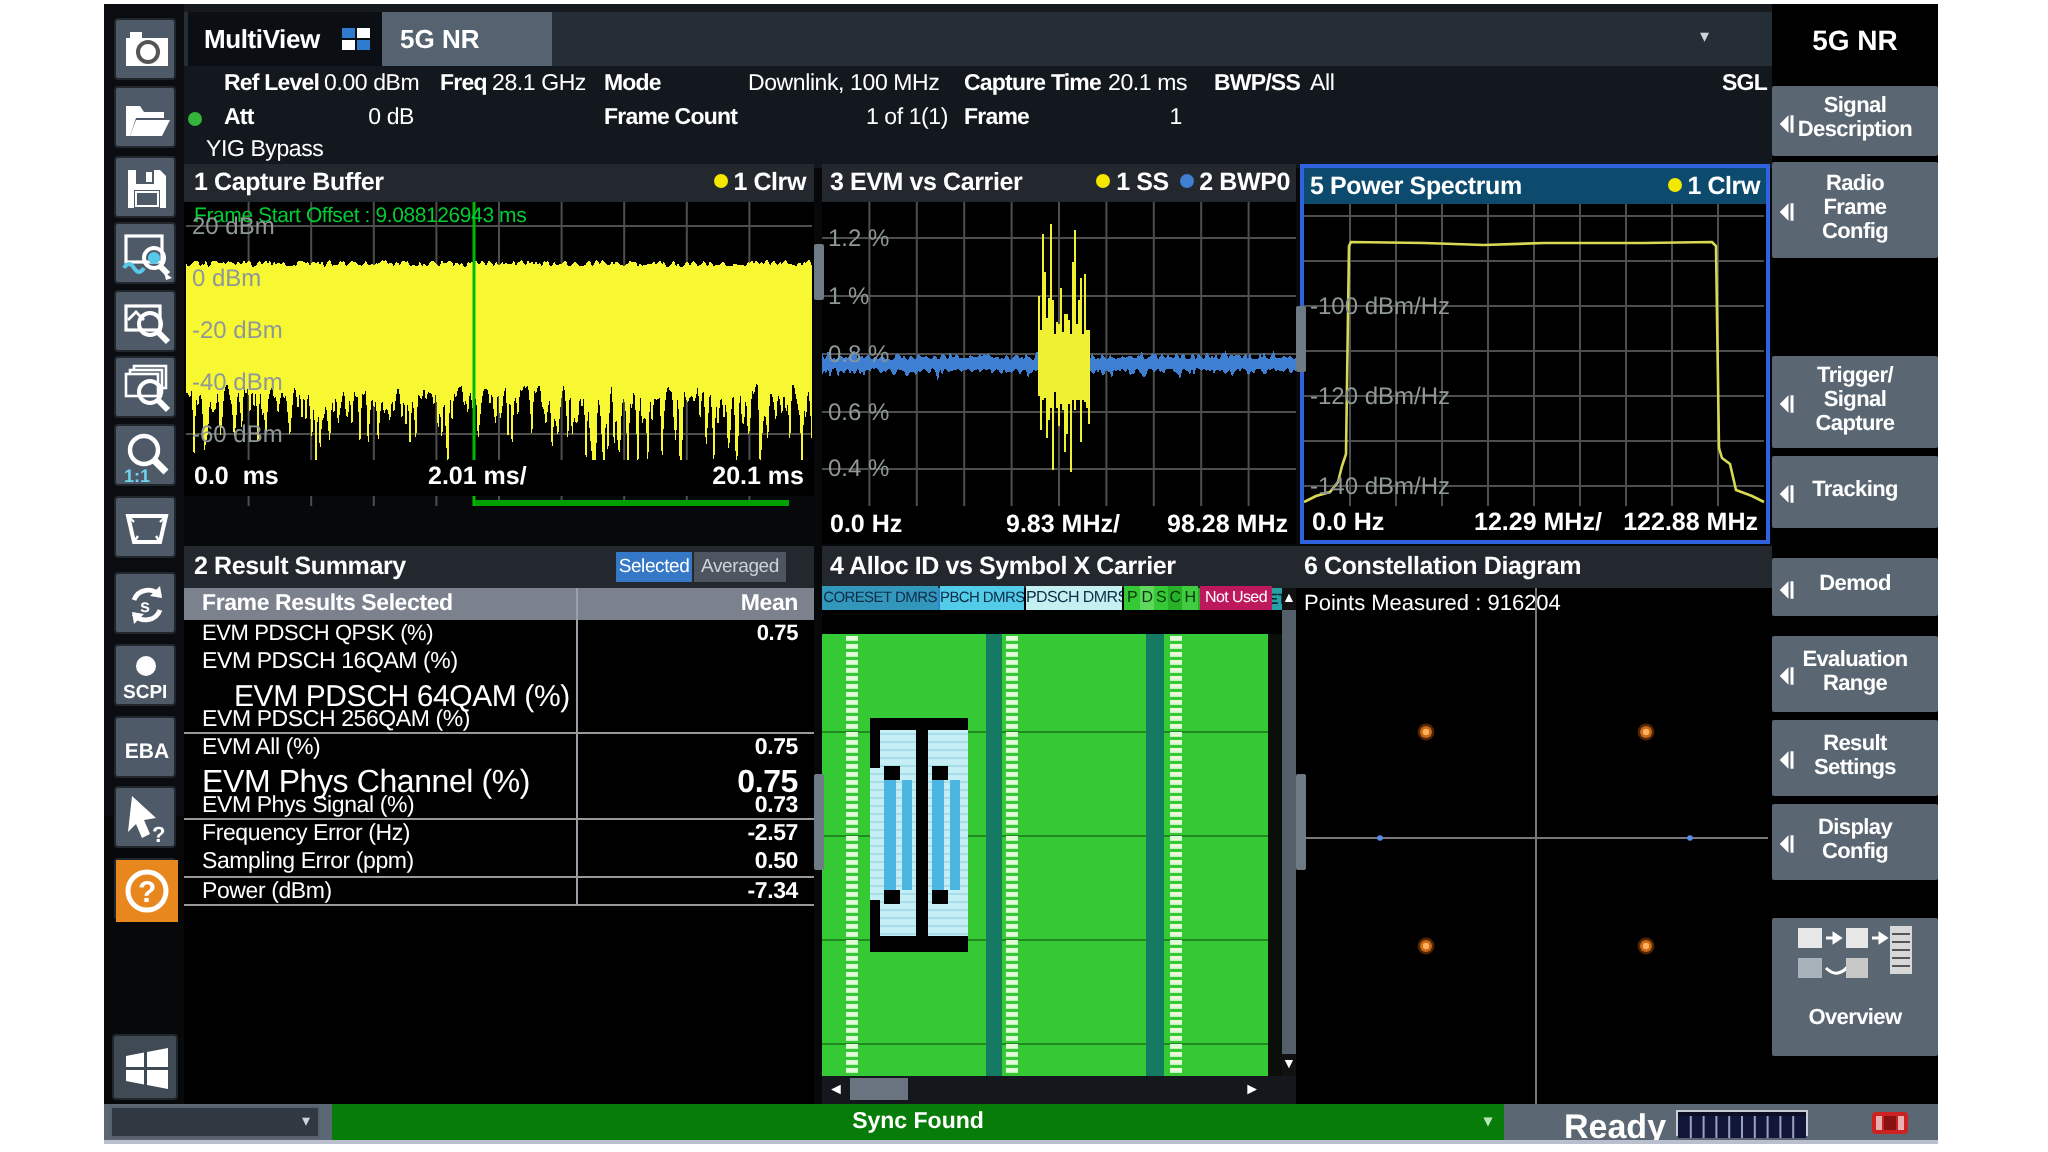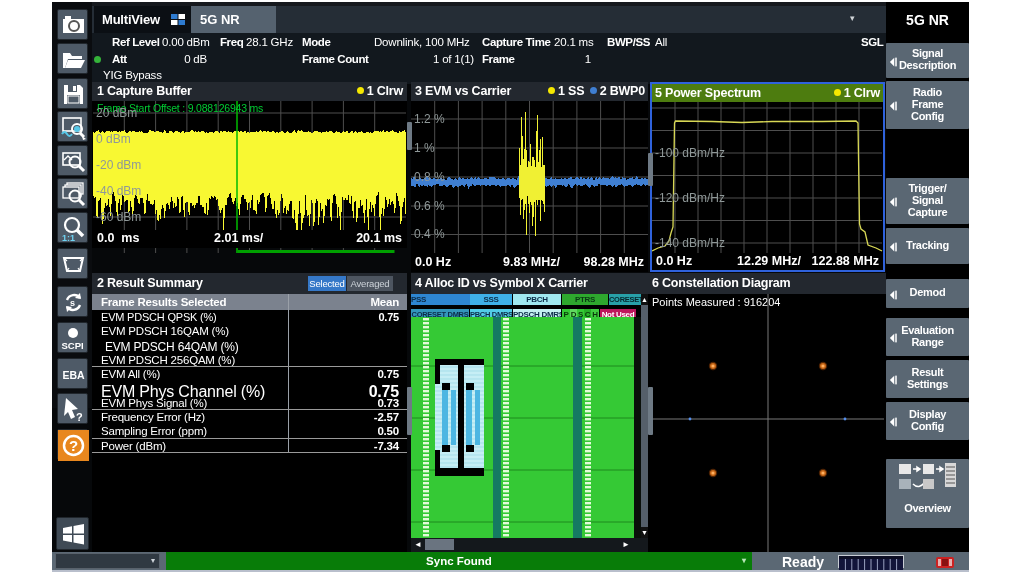--- a/index.html
+++ b/index.html
@@ -242,21 +242,21 @@
  <div class="glabel" style="left:3px;top:117px">0.6 %</div>
  <div class="glabel" style="left:3px;top:145px">0.4 %</div>
  <div class="xaxis">
         <span style="position:absolute;left:4px">0.0 Hz</span>
         <span style="position:absolute;left:92px">9.83 MHz/</span>
         <span style="position:absolute;right:4px">98.28 MHz</span>
       </div>
 </div>
 
 <div class="win" style="left:598px;top:80px;width:235px;height:190px;border:2px solid #2f62dc">
- <div class="whead" style="background:#4d7c0f;left:0;top:0;height:18px;line-height:18px;padding-left:3px">5 Power Spectrum<span style="position:absolute;right:3px;top:0"><span class="dot" style="background:#f5e800"></span>1 Clrw</span></div>
+ <div class="whead" style="background:#0c4a6e;left:0;top:0;height:18px;line-height:18px;padding-left:3px">5 Power Spectrum<span style="position:absolute;right:3px;top:0"><span class="dot" style="background:#f5e800"></span>1 Clrw</span></div>
  <svg class="abs" style="left:0;top:18px" width="231" height="153" viewBox="0 0 231 153">
   <line x1="23.0" y1="0" x2="23.0" y2="153" stroke="#4e4e4e" stroke-width="1"></line>
         <line x1="46.0" y1="0" x2="46.0" y2="153" stroke="#4e4e4e" stroke-width="1"></line>
         <line x1="69.0" y1="0" x2="69.0" y2="153" stroke="#4e4e4e" stroke-width="1"></line>
         <line x1="92.0" y1="0" x2="92.0" y2="153" stroke="#4e4e4e" stroke-width="1"></line>
         <line x1="115.0" y1="0" x2="115.0" y2="153" stroke="#4e4e4e" stroke-width="1"></line>
         <line x1="138.0" y1="0" x2="138.0" y2="153" stroke="#4e4e4e" stroke-width="1"></line>
         <line x1="161.0" y1="0" x2="161.0" y2="153" stroke="#4e4e4e" stroke-width="1"></line>
         <line x1="184.0" y1="0" x2="184.0" y2="153" stroke="#4e4e4e" stroke-width="1"></line>
         <line x1="207.0" y1="0" x2="207.0" y2="153" stroke="#4e4e4e" stroke-width="1"></line>
@@ -290,21 +290,21 @@
  </div>
  <div class="abs" style="left:196px;top:21px;width:1px;height:159px;background:#9aa0a8"></div>
  <div class="abs" style="left:0;top:37px;width:315px;height:14.3px;color:#fff;font-size:11px;letter-spacing:-0.2px">
         <span style="position:absolute;left:9px;top:1px">EVM PDSCH QPSK (%)</span>
         <span style="position:absolute;right:8px;top:1px;font-weight:bold">0.75</span>
       </div>
       <div class="abs" style="left:0;top:51.3px;width:315px;height:14.3px;color:#fff;font-size:11.5px;letter-spacing:-0.2px">
         <span style="position:absolute;left:9px;top:1px">EVM PDSCH 16QAM (%)</span>
         <span style="position:absolute;right:8px;top:1px;font-weight:bold"></span>
       </div>
-      <div class="abs" style="left:4px;top:65.6px;width:315px;height:14.3px;color:#fff;font-size:12px;letter-spacing:-0.2px">
+      <div class="abs" style="left:16px;top:65.6px;width:315px;height:14.3px;color:#fff;font-size:15px;letter-spacing:-0.2px">
         <span style="position:absolute;left:9px;top:1px">EVM PDSCH 64QAM (%)</span>
         <span style="position:absolute;right:8px;top:1px;font-weight:bold"></span>
       </div>
       <div class="abs" style="left:0;top:79.89999999999999px;width:315px;height:14.3px;border-bottom:1px solid #9a9a9a;color:#fff;font-size:11.5px;letter-spacing:-0.2px">
         <span style="position:absolute;left:9px;top:1px">EVM PDSCH 256QAM (%)</span>
         <span style="position:absolute;right:8px;top:1px;font-weight:bold"></span>
       </div>
       <div class="abs" style="left:0;top:94.19999999999999px;width:315px;height:14.3px;color:#fff;font-size:11.5px;letter-spacing:-0.2px">
         <span style="position:absolute;left:9px;top:1px">EVM All (%)</span>
         <span style="position:absolute;right:8px;top:1px;font-weight:bold">0.75</span>
@@ -333,21 +333,21 @@
 
 <div class="win" style="left:359px;top:271px;width:237px;height:279px">
  <div class="whead" style="height:21px;line-height:21px;padding-left:4px">4 Alloc ID vs Symbol X Carrier</div>
  <div class="abs" style="left:0;top:21px;width:230px;height:11px;font-size:8px;letter-spacing:-0.3px;font-weight:bold;color:#0c2c48;white-space:nowrap;line-height:11px">
    <span class="abs" style="left:0;width:60px;height:11px;background:#2e86d1;text-align:left;overflow:hidden">PSS</span>
    <span class="abs" style="left:59px;width:42px;height:11px;background:#3fb0e8;text-align:center;overflow:hidden">SSS</span>
    <span class="abs" style="left:102px;width:48px;height:11px;background:#a0e8f0;text-align:center;overflow:hidden">PBCH</span>
    <span class="abs" style="left:151px;width:46px;height:11px;background:#2ea82e;text-align:center;overflow:hidden;color:#0a3a14">PTRS</span>
    <span class="abs" style="left:198px;width:32px;height:11px;background:#28a0a8;text-align:center;overflow:hidden;color:#06262c;font-size:7.5px">CORESET</span>
  </div>
- <div class="abs" style="left:0;top:36px;width:271px;height:12px;font-size:8px;letter-spacing:-0.3px;font-weight:bold;color:#0c2c48;white-space:nowrap;line-height:12px">
+ <div class="abs" style="left:0;top:20px;width:271px;height:12px;font-size:8px;letter-spacing:-0.3px;font-weight:normal;color:#0c2c48;white-space:nowrap;line-height:12px">
    <span class="abs" style="left:0;width:58px;height:12px;background:#3396bb;text-align:center;overflow:hidden;font-size:7.5px">CORESET&nbsp;DMRS</span>
    <span class="abs" style="left:59px;width:42px;height:12px;background:#52cce8;text-align:center;overflow:hidden;font-size:7.5px">PBCH&nbsp;DMRS</span>
    <span class="abs" style="left:102px;width:48px;height:12px;background:#c4f0f2;text-align:center;overflow:hidden">PDSCH&nbsp;DMRS</span>
    <span class="abs" style="left:151px;width:8px;height:12px;background:#35c935;text-align:center;overflow:hidden;color:#0a3a0a">P</span>
    <span class="abs" style="left:159px;width:7px;height:12px;background:#60d860;text-align:center;overflow:hidden;color:#0a3a0a">D</span>
    <span class="abs" style="left:166px;width:7px;height:12px;background:#35c935;text-align:center;overflow:hidden;color:#0a3a0a">S</span>
    <span class="abs" style="left:173px;width:7px;height:12px;background:#28b028;text-align:center;overflow:hidden;color:#0a3a0a">C</span>
    <span class="abs" style="left:180px;width:8px;height:12px;background:#40cc40;text-align:center;overflow:hidden;color:#0a3a0a">H</span>
    <span class="abs" style="left:189px;width:36px;height:12px;background:#be185d;color:#fff;text-align:center;overflow:hidden">Not&nbsp;Used</span>
  </div>
@@ -679,21 +679,21 @@
 <rect x="26" y="17" width="11" height="10" fill="#c8c8c8"></rect>
 </svg><div style="margin-top:2px">Overview</div></div>
     </div>
 <div id="status">
  <div class="abs" style="left:3px;top:1px;width:105px;height:16px;background:#303942;border:1px solid #59626c">
    <span class="abs" style="right:4px;top:2px;color:#cfd4da;font-size:8px">▾</span>
  </div>
  <div class="abs" style="left:114px;top:0;width:586px;height:18px;background:#087c08;color:#fff;font-weight:bold;font-size:11.5px;text-align:center;line-height:18px">Sync Found
    <span class="abs" style="right:6px;top:0;color:#b8e8b8;font-size:8px">▾</span>
  </div>
- <div class="abs wt b" style="left:730px;top:2px;font-size:14px">Ready</div>
+ <div class="abs wt b" style="left:730px;top:2px;font-size:17px">Ready</div>
  <div class="abs" style="left:786px;top:3px;width:66px;height:13px;border:1px solid #c8cdd4;background:#0c0e24">
    <svg width="64" height="11" viewBox="0 0 64 11">
           <rect x="0" y="0" width="64" height="11" fill="#12153a"></rect>
           <line x1="6.4" y1="0" x2="6.4" y2="11" stroke="#9aa2c0" stroke-width="1"></line>
           <line x1="12.8" y1="0" x2="12.8" y2="11" stroke="#9aa2c0" stroke-width="1"></line>
           <line x1="19.2" y1="0" x2="19.2" y2="11" stroke="#9aa2c0" stroke-width="1"></line>
           <line x1="25.6" y1="0" x2="25.6" y2="11" stroke="#9aa2c0" stroke-width="1"></line>
           <line x1="32.0" y1="0" x2="32.0" y2="11" stroke="#9aa2c0" stroke-width="1"></line>
           <line x1="38.4" y1="0" x2="38.4" y2="11" stroke="#9aa2c0" stroke-width="1"></line>
           <line x1="44.8" y1="0" x2="44.8" y2="11" stroke="#9aa2c0" stroke-width="1"></line>

